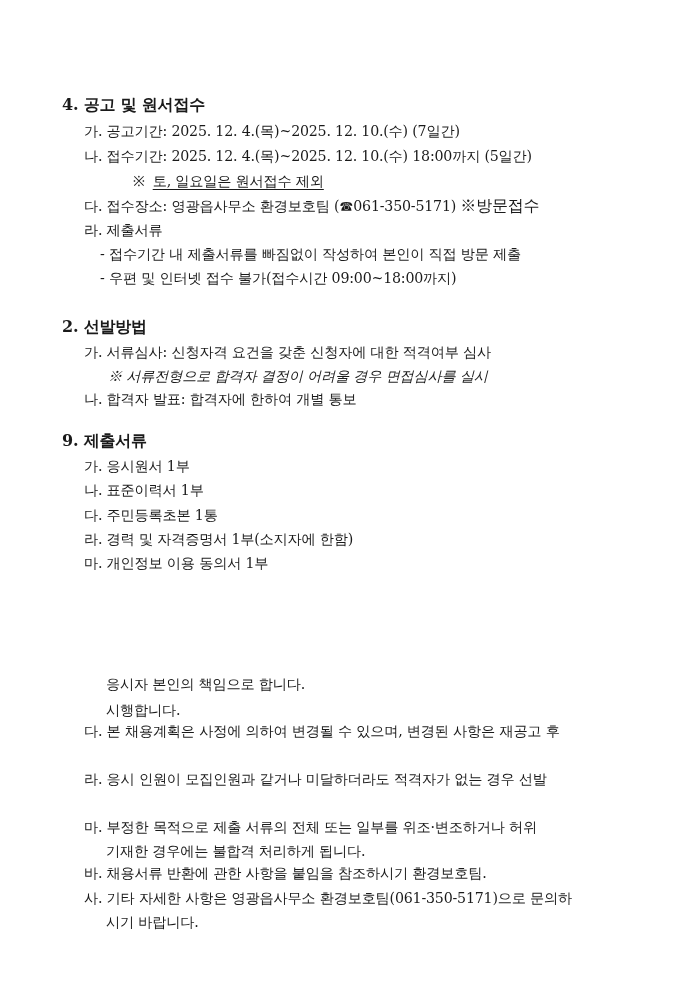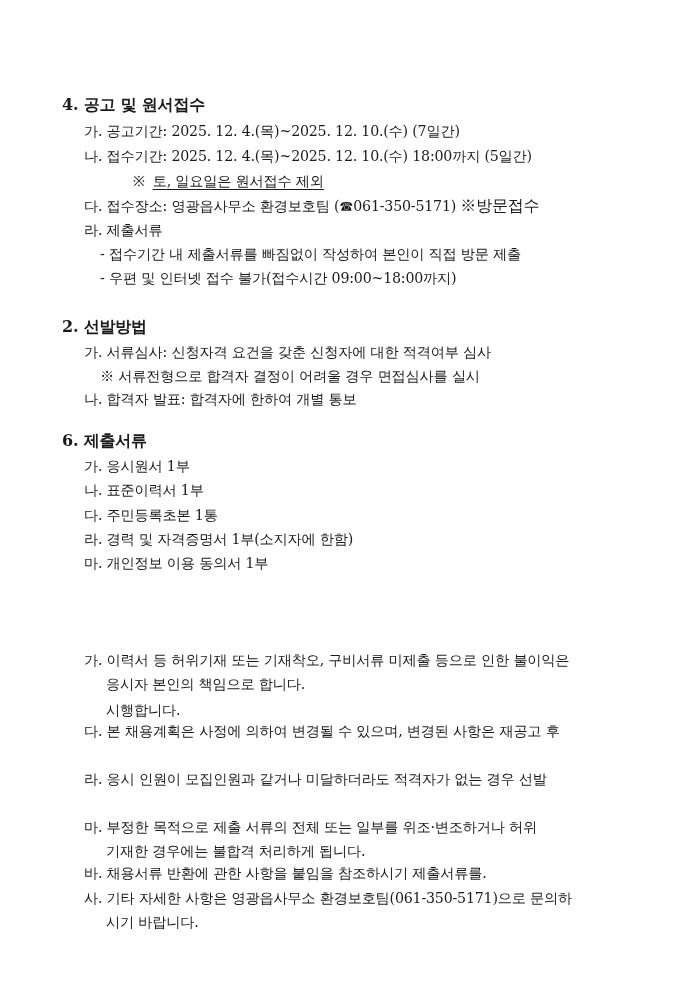--- a/index.html
+++ b/index.html
@@ -26,34 +26,33 @@
   <div class="line" style="left:84px; top:196px;">
     <span>다. 접수장소: 영광읍사무소 환경보호팀 (☎061-350-5171)</span>
     <span class="small">※방문접수</span>
   </div>
   <div class="line" style="left:84px; top:220px;">라. 제출서류</div>
   <div class="line" style="left:100px; top:244px;">- 접수기간 내 제출서류를 빠짐없이 작성하여 본인이 직접 방문 제출</div>
   <div class="line" style="left:100px; top:268px;">- 우편 및 인터넷 접수 불가(접수시간 09:00~18:00까지)</div>
 
   <div class="line heading" style="left:62px; top:317px;">2. 선발방법</div>
   <div class="line" style="left:84px; top:342px;">가. 서류심사: 신청자격 요건을 갖춘 신청자에 대한 적격여부 심사</div>
-  <div class="line" style="left:100px; top:366px;">※ 서류전형으로 합격자 결정이 어려울 경우 면접심사를 실시</div>
+  <div class="line" style="left:108px; top:366px;font-style:italic;">※ 서류전형으로 합격자 결정이 어려울 경우 면접심사를 실시</div>
   <div class="line" style="left:84px; top:389px;">나. 합격자 발표: 합격자에 한하여 개별 통보</div>
 
-  <div class="line heading" style="left:62px; top:431px;">6. 제출서류</div>
+  <div class="line heading" style="left:62px; top:431px;">9. 제출서류</div>
   <div class="line" style="left:84px; top:456px;">가. 응시원서 1부</div>
   <div class="line" style="left:84px; top:480px;">나. 표준이력서 1부</div>
   <div class="line" style="left:84px; top:505px;">다. 주민등록초본 1통</div>
   <div class="line" style="left:84px; top:529px;">라. 경력 및 자격증명서 1부(소지자에 한함)</div>
   <div class="line" style="left:84px; top:553px;">마. 개인정보 이용 동의서 1부</div>
 
-  <div class="line" style="left:84px; top:650px;">가. 이력서 등 허위기재 또는 기재착오, 구비서류 미제출 등으로 인한 불이익은</div>
   <div class="line" style="left:106px; top:674px;text-align:right;">응시자 본인의 책임으로 합니다.</div>
   <div class="line" style="left:84px; top:721px;">다. 본 채용계획은 사정에 의하여 변경될 수 있으며, 변경된 사항은 재공고 후</div>
   <div class="line" style="left:106px; top:700px;">시행합니다.</div>
   <div class="line" style="left:84px; top:769px;">라. 응시 인원이 모집인원과 같거나 미달하더라도 적격자가 없는 경우 선발</div>
   <div class="line" style="left:84px; top:817px;">마. 부정한 목적으로 제출 서류의 전체 또는 일부를 위조·변조하거나 허위</div>
   <div class="line" style="left:106px; top:841px;">기재한 경우에는 불합격 처리하게 됩니다.</div>
-  <div class="line" style="left:84px; top:863px;">바. 채용서류 반환에 관한 사항을 붙임을 참조하시기 제출서류를.</div>
+  <div class="line" style="left:84px; top:863px;">바. 채용서류 반환에 관한 사항을 붙임을 참조하시기 환경보호팀.</div>
   <div class="line" style="left:84px; top:888px;">사. 기타 자세한 사항은 영광읍사무소 환경보호팀(061-350-5171)으로 문의하</div>
   <div class="line" style="left:106px; top:912px;">시기 바랍니다.</div>
 
 </div>
 
 </body></html>

